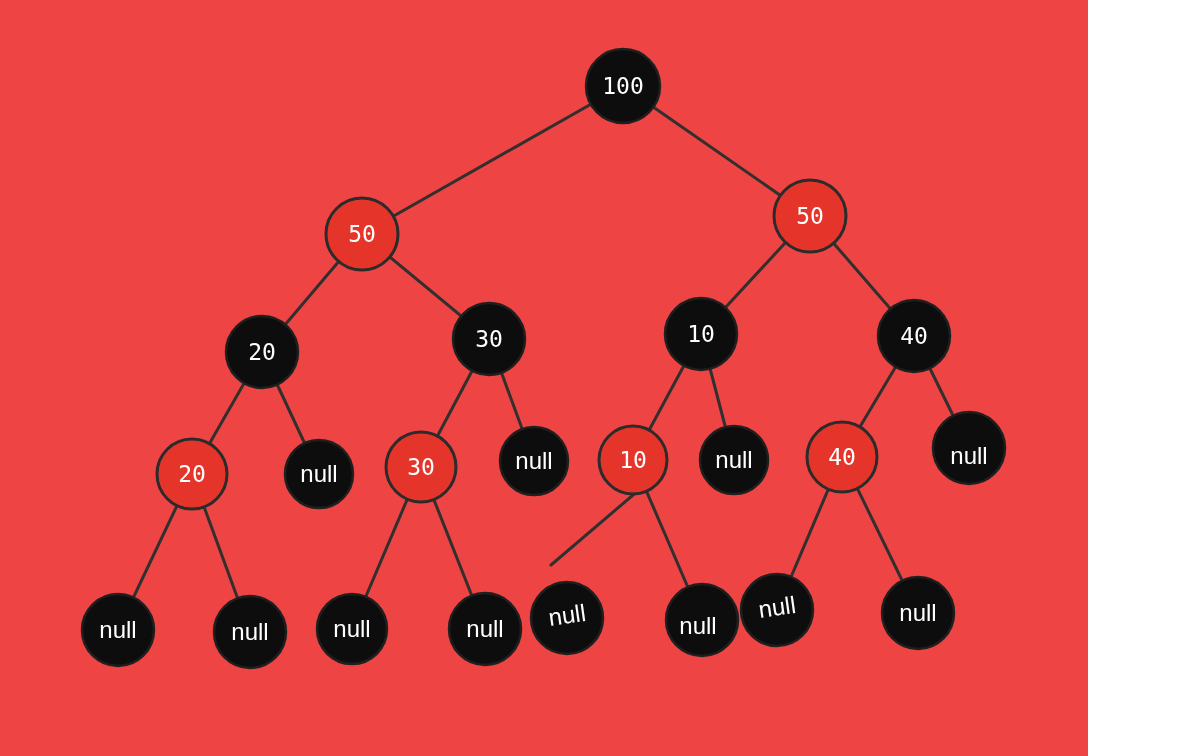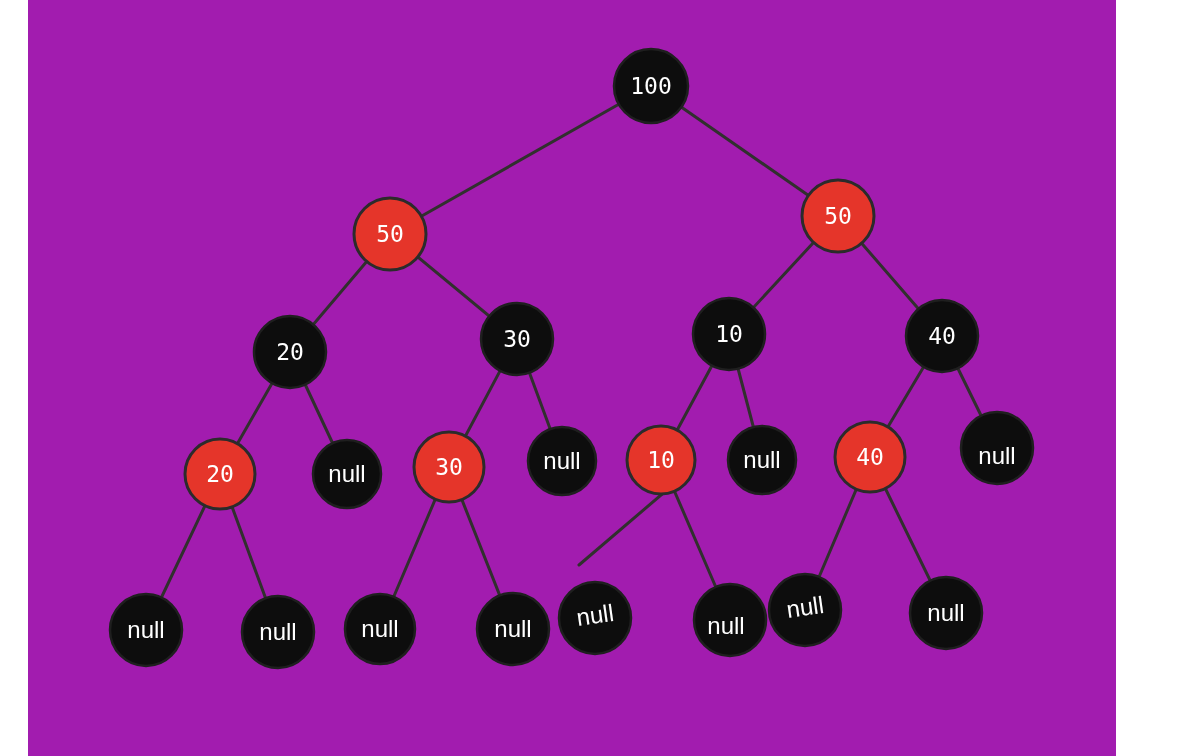--- a/index.html
+++ b/index.html
@@ -4,23 +4,22 @@
 <style>
   html, body {
     margin: 0;
     padding: 0;
     background: #ffffff;
   }
   .stage {
     position: relative;
     width: 1088px;
     height: 756px;
-    background: #a21caf;
+    background: #ef4444;
     overflow: hidden;
-    margin-left: 28px;
   }
   svg { display: block; }
   .tree-edge {
     stroke-linecap: round;
   }
   .node-label {
     font-family: "Liberation Sans", sans-serif;
     font-size: 24px;
     text-anchor: middle;
     user-select: none;

